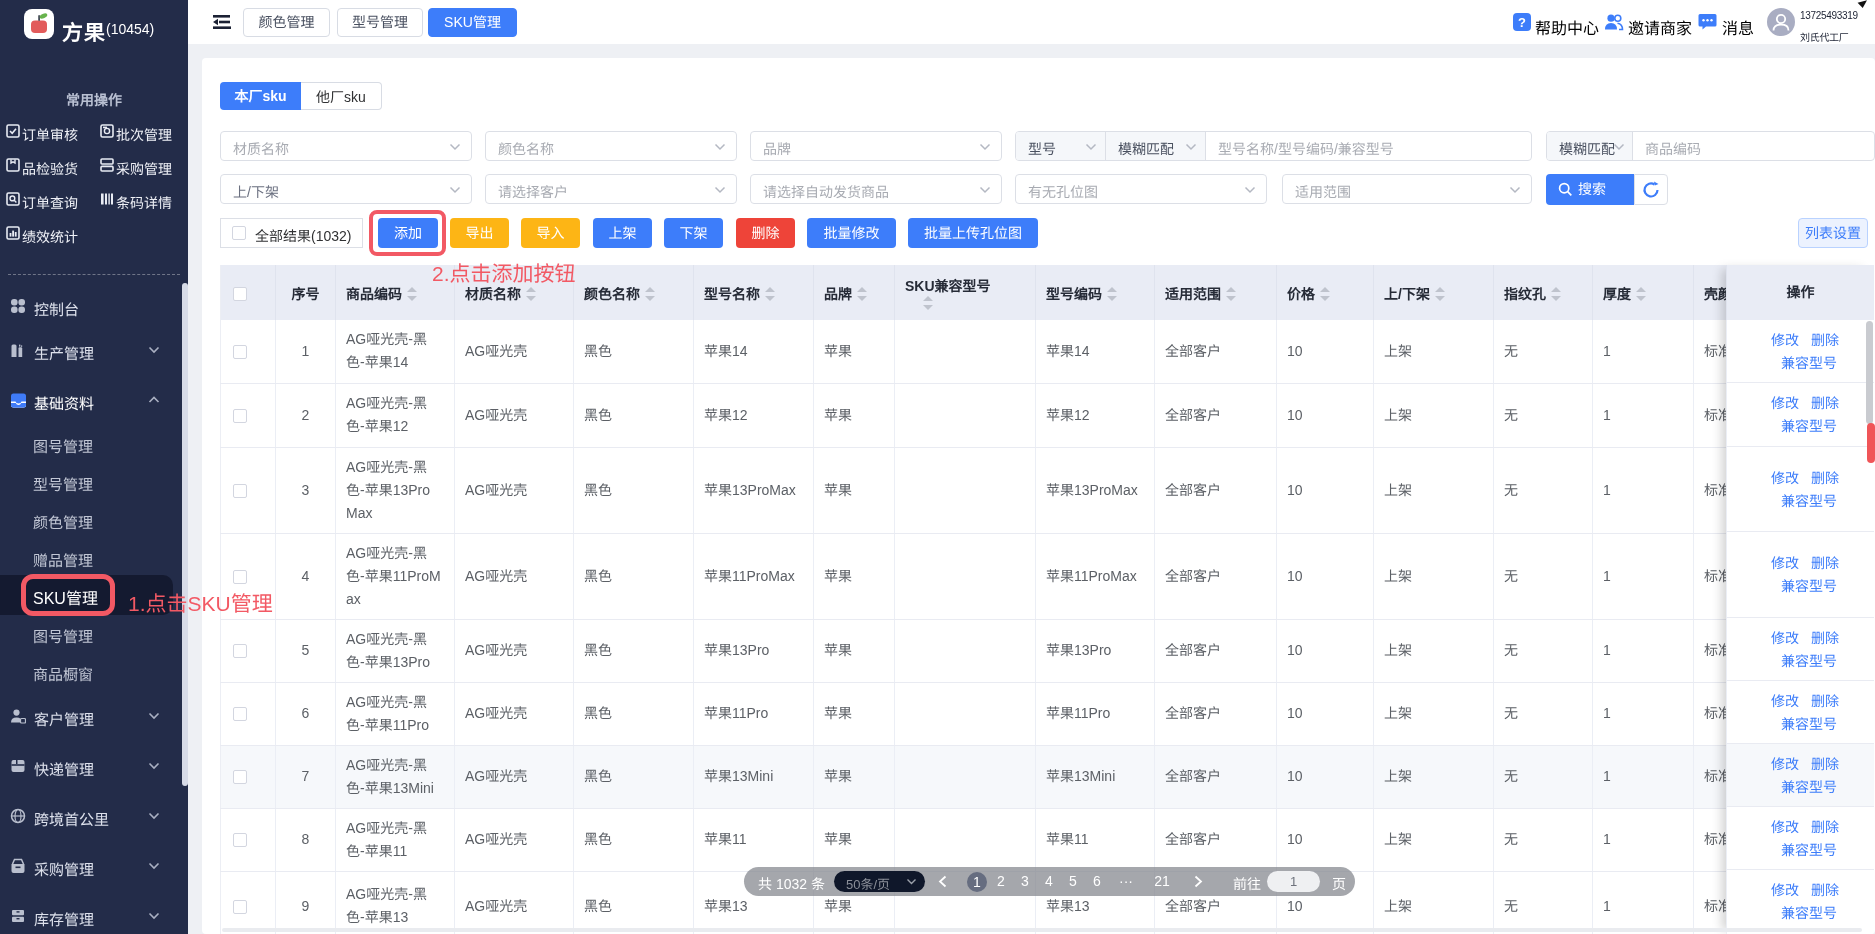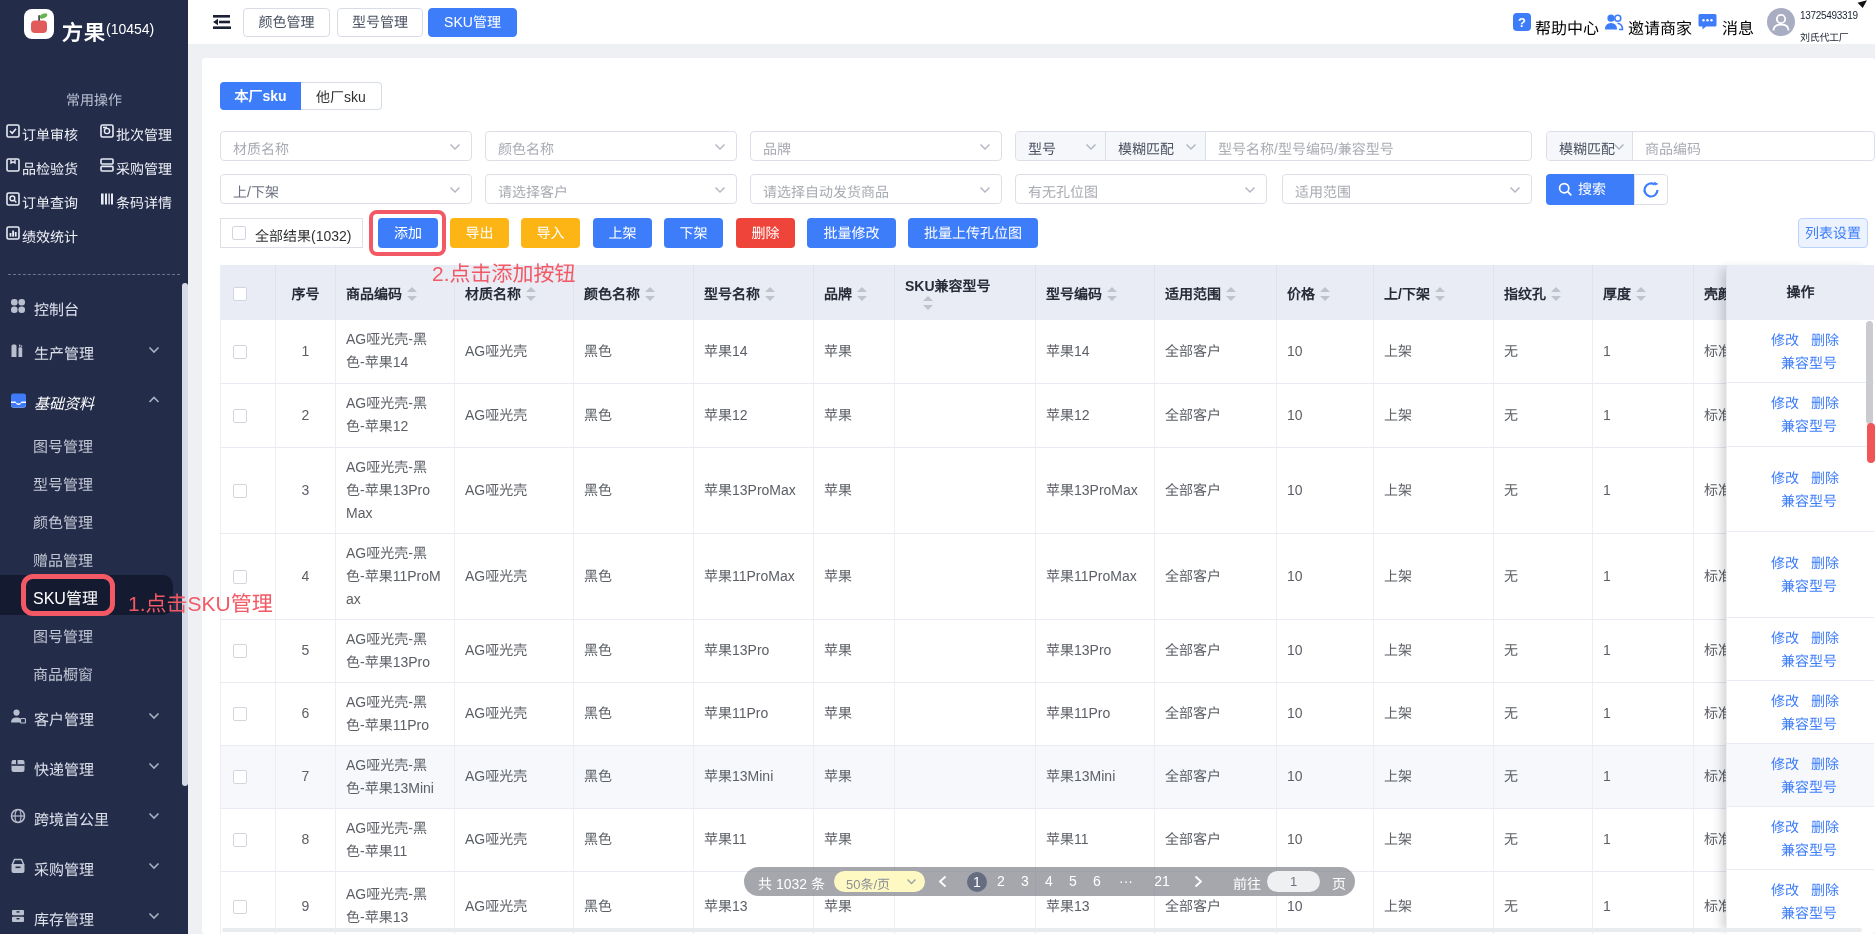--- a/index.html
+++ b/index.html
@@ -6,21 +6,21 @@
 * { margin:0; padding:0; box-sizing:border-box; }
 html,body { width:1875px; height:934px; overflow:hidden; }
 body { font-family:"Liberation Sans", sans-serif; background:#eef0f4; position:relative; }
 .abs { position:absolute; }
 
 
 #sidebar { position:absolute; left:0; top:0; width:188px; height:934px; background:#232c49; z-index:30; }
 #logoBox { position:absolute; left:24px; top:9px; width:30px; height:30px; background:#fff; border-radius:8px; }
 .logoTxt { position:absolute; left:62px; top:16px; color:#fff; font-size:21px; font-weight:bold; letter-spacing:1px; }
 .logoNum { position:absolute; left:106px; top:21px; color:#fff; font-size:14px; font-weight:normal; }
-#cyLabel { position:absolute; left:0; top:89px; width:188px; text-align:center; color:#b9c0d2; font-size:14px; }
+#cyLabel { position:absolute; left:0; top:89px; width:188px; text-align:center; color:#b9c0d2; font-size:14px;font-weight:bold; }
 .qitem { position:absolute; height:18px; color:#eef0f6; font-size:14px; white-space:nowrap; }
 .qitem svg { position:absolute; left:0; top:1px; }
 .qitem span { position:absolute; left:16px; top:1px; }
 #dash { position:absolute; left:8px; top:274px; width:172px; border-top:1px dashed rgba(255,255,255,.35); }
 .mitem { position:absolute; left:0; width:188px; height:22px; color:#dde1ec; font-size:15px; }
 .mitem svg { position:absolute; left:10px; top:3px; }
 .mitem .mt { position:absolute; left:34px; top:3px; }
 .mitem .chev { position:absolute; left:auto !important; right:28px; top:7px; }
 .sitem { position:absolute; left:33px; color:#c2c7d5; font-size:15px; white-space:nowrap; }
 #skuSel { position:absolute; left:0; top:575px; width:173px; height:40px; background:#141a30; border-radius:0 10px 10px 0; }
@@ -76,21 +76,21 @@
 
 #opCol { position:absolute; left:1524px; top:207px; width:148px; height:669px; background:#fff; box-shadow:-8px 0 10px -4px rgba(0,0,0,0.18); z-index:10; }
 #opHead { position:absolute; left:0; top:0; width:148px; height:55px; background:#e9ecf5; border-left:1px solid #dfe3ee; font-weight:bold; color:#262b37; font-size:14px; text-align:center; line-height:55px; }
 .oprow { position:absolute; left:0; width:148px; border-bottom:1px solid #e9ebf2; border-left:1px solid #ebeef5; color:#3d7dfa; font-size:14px; text-align:center; }
 .oprow .l1 { position:absolute; left:4px; width:148px; }
 .oprow .l1 i { font-style:normal; margin:0 6px; }
 .oprow .l2 { position:absolute; left:8px; width:148px; }
 
 
 #pager { position:absolute; left:744px; top:867px; width:611px; height:29px; background:rgba(130,133,140,0.72); border-radius:14.5px; z-index:50; color:#fff; font-size:14px; }
-#pgsize { position:absolute; left:90px; top:4px; width:91px; height:21px; background:#fef9c3; border-radius:10.5px; color:#8b8f99; font-size:13px; padding:3px 0 0 12px; }
+#pgsize { position:absolute; left:90px; top:4px; width:91px; height:21px; background:#0f172a; border-radius:10.5px; color:#8b8f99; font-size:13px; padding:3px 0 0 12px; }
 #pgActive { position:absolute; left:223px; top:4.5px; width:20px; height:20px; background:#666d80; border-radius:50%; text-align:center; line-height:20px; }
 .pgn { position:absolute; top:6px; width:16px; text-align:center; }
 #pgInput { position:absolute; left:523px; top:4px; width:53px; height:21px; background:#eff0f2; border-radius:10.5px; color:#6f737d; font-size:13px; text-align:center; line-height:21px; }
 </style>
 </head>
 <body>
 
 <div id="sidebar">
   <div id="logoBox"><svg width="30" height="30" viewBox="0 0 30 30">
         <rect x="7" y="11.5" width="16" height="12.5" rx="4" fill="#e25b5b"></rect>
@@ -185,21 +185,21 @@
     <svg class="chev" width="12" height="8" viewBox="0 0 12 8">
         <path d="M1.5 1.5 L6 6 L10.5 1.5" fill="none" stroke="#aab0c2" stroke-width="1.6"></path>
       </svg>
     </div>
   <div class="mitem" style="top:389px;">
       <svg width="17" height="17" viewBox="0 0 17 17">
         <rect x="1" y="1.5" width="15" height="14" rx="2.5" fill="#3f7bf8"></rect>
         <path d="M1 9.5 L5.5 9.5 Q6 11.5 8.5 11.5 Q11 11.5 11.5 9.5 L16 9.5 L16 13 Q16 15.5 13.5 15.5 L3.5 15.5 Q1 15.5 1 13 Z" fill="#fff"></path>
         <path d="M1 11 L5.8 11 Q6.5 13 8.5 13 Q10.5 13 11.2 11 L16 11 L16 13 Q16 15.5 13.5 15.5 L3.5 15.5 Q1 15.5 1 13 Z" fill="#3f7bf8"></path>
       </svg>
-      <span class="mt" style="color:#fff;font-style:italic;">基础资料</span>
+      <span class="mt" style="color:#fff;">基础资料</span>
     <svg class="chev" width="12" height="8" viewBox="0 0 12 8">
         <path d="M1.5 6 L6 1.5 L10.5 6" fill="none" stroke="#aab0c2" stroke-width="1.6"></path>
       </svg>
     </div>
 
   <div class="sitem" style="top:435px;">图号管理</div>
   <div class="sitem" style="top:473px;">型号管理</div>
   <div class="sitem" style="top:511px;">颜色管理</div>
   <div class="sitem" style="top:549px;">赠品管理</div>
   <div class="sitem" style="top:625px;">图号管理</div>

